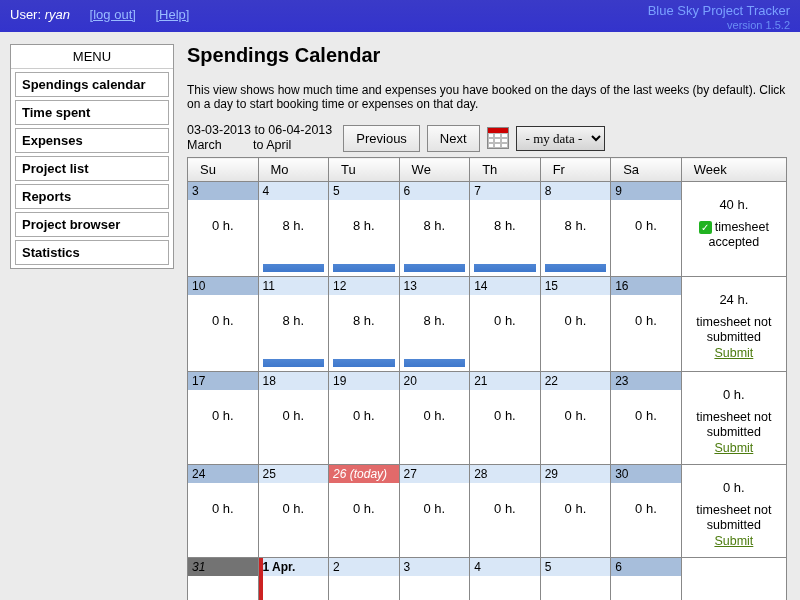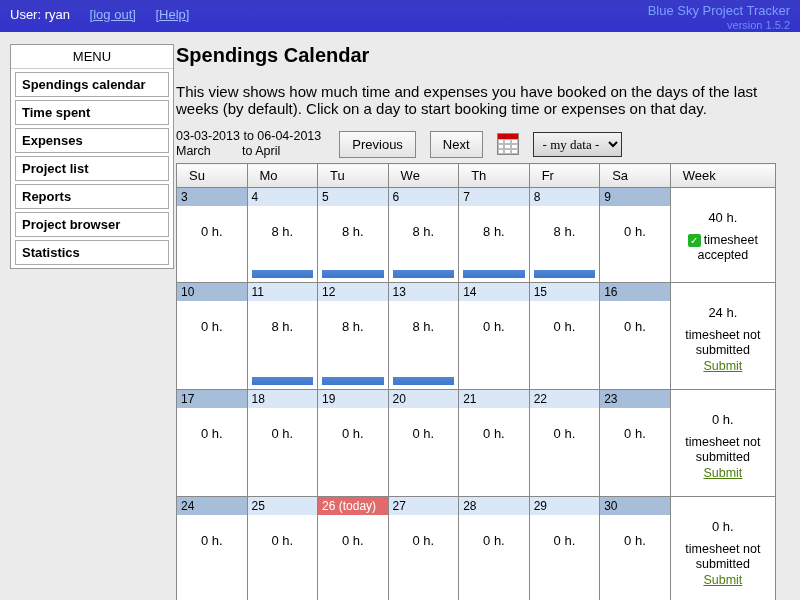--- a/index.html
+++ b/index.html
@@ -14,41 +14,41 @@
   .header {
     background:#3333cc;
     background:linear-gradient(#3a3ac8,#3333cc);
     color:#fff;
     padding:4px 10px 6px 10px;
     display:flex; justify-content:space-between; align-items:flex-start;
     height:32px;
   }
   .header-left { font-size:13px; padding-top:3px;}
   .header-left a { color:#99bbff; text-decoration:underline; margin-left:16px; cursor:pointer;}
-  .user-name { color:#fff; }
+  .user-name { color:#fff;font-style:italic; }
   .header-right { text-align:right; color:#7aa0ff; font-size:13px; line-height:14px;}
   .header-right .vers { font-size:11px; color:#6a8ef5;}
   .layout { display:flex; align-items:flex-start; padding:12px 10px 0 10px;}
   .sidebar {
-    width:164px; border:1px solid #999; background:#fff; margin-right:2px;
+    width:164px; border:1px solid #999; background:#fff; margin-right:13px;
   }
   .menu-title { text-align:center; padding:4px 0; font-size:13px; border-bottom:1px solid #ccc;}
   .menu-item {
     margin:3px 4px;
     border:1px solid #aaa;
     background:#fff;
     padding:4px 6px;
     font-size:13px;
     font-weight:bold;
     cursor:pointer;
   }
   .content { flex:1; }
   h1.page-title { font-size:20px; font-weight:bold; margin:0 0 6px 0;}
-  .desc { font-size:15px; margin-bottom:12px; max-width:600px;margin-top:16px;}
-  .controls { display:flex; align-items:center; gap:14px; margin-bottom:4px;}
+  .desc { font-size:12px; margin-bottom:12px; max-width:600px;margin-top:16px;}
+  .controls { display:flex; align-items:center; gap:7px; margin-bottom:4px;}
   .date-range { font-size:12.5px; line-height:15px; margin-right:4px;}
   .btn {
     background:linear-gradient(#fafafa,#e4e4e4);
     border:1px solid #888; padding:5px 12px; font-size:13px; cursor:pointer;
     font-family:inherit;
   }
   .cal-icon {
     width:22px; height:22px; border:1px solid #888; background:#fff;
     display:inline-flex; flex-direction:column; cursor:pointer;
   }
@@ -71,24 +71,24 @@
   td.daycell { padding:0; vertical-align:top; height:95px; cursor:pointer; position:relative;}
   td.daycell .daynum {
     font-size:12px; padding:2px 4px; background:#d9e7f7;
   }
   td.daycell.sun .daynum, td.daycell.sat .daynum { background:#a7bedb; }
   td.daycell .hours { text-align:center; padding:18px 0 0 0; font-size:13px;}
   td.daycell .bar {
     position:absolute; left:4px; right:4px; bottom:4px; height:8px;
     background:linear-gradient(#4f86d4,#3f78cc); border-radius:0;
   }
-  td.daycell.today .daynum { background:#e26a6a; color:#fff; }
+  td.daycell.today .daynum { background:#e26a6a; color:#fff;font-style:italic; }
   td.daycell.other-month .daynum { background:#737373;font-style:italic; }
   td.daycell .redtick { position:absolute; left:0; top:0; bottom:0; width:4px; background:#c22;}
-  td.weekcell { vertical-align:top; padding:16px 4px; text-align:center; font-size:13px;}
+  td.weekcell { vertical-align:top; padding:9px 4px; text-align:center; font-size:13px;}
   td.weekcell .bighours { margin:6px 0 8px 0; }
   td.weekcell .status { font-size:12.5px; line-height:15px;}
   .accepted-badge {
     display:inline-block; width:13px; height:13px; background:#21b321;
     color:#fff; font-size:10px; line-height:13px; text-align:center;
     border-radius:2px; margin-right:3px; vertical-align:middle;
   }
   a.submit { color:#4d7c0f; text-decoration:underline; cursor:pointer; font-size:12.5px;}
   
   td.daycell.shortrow { height:86px; }

